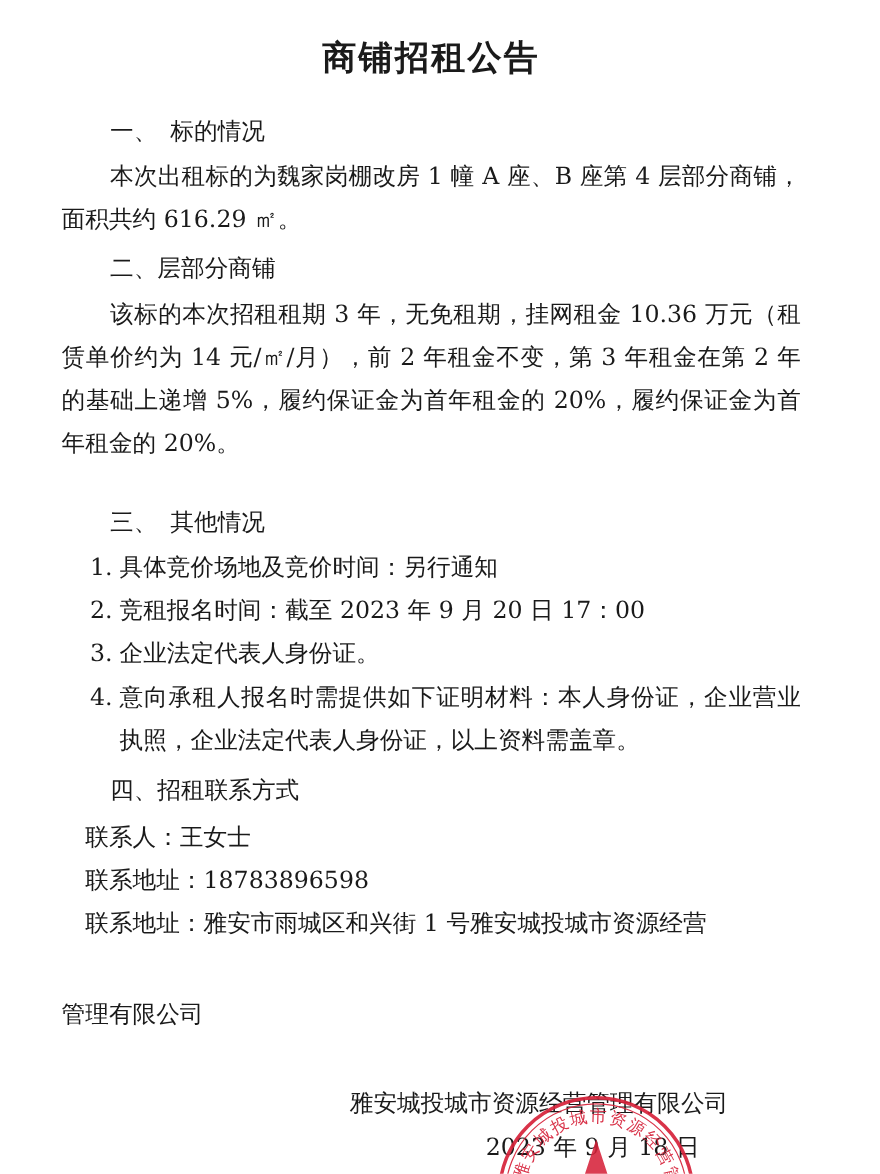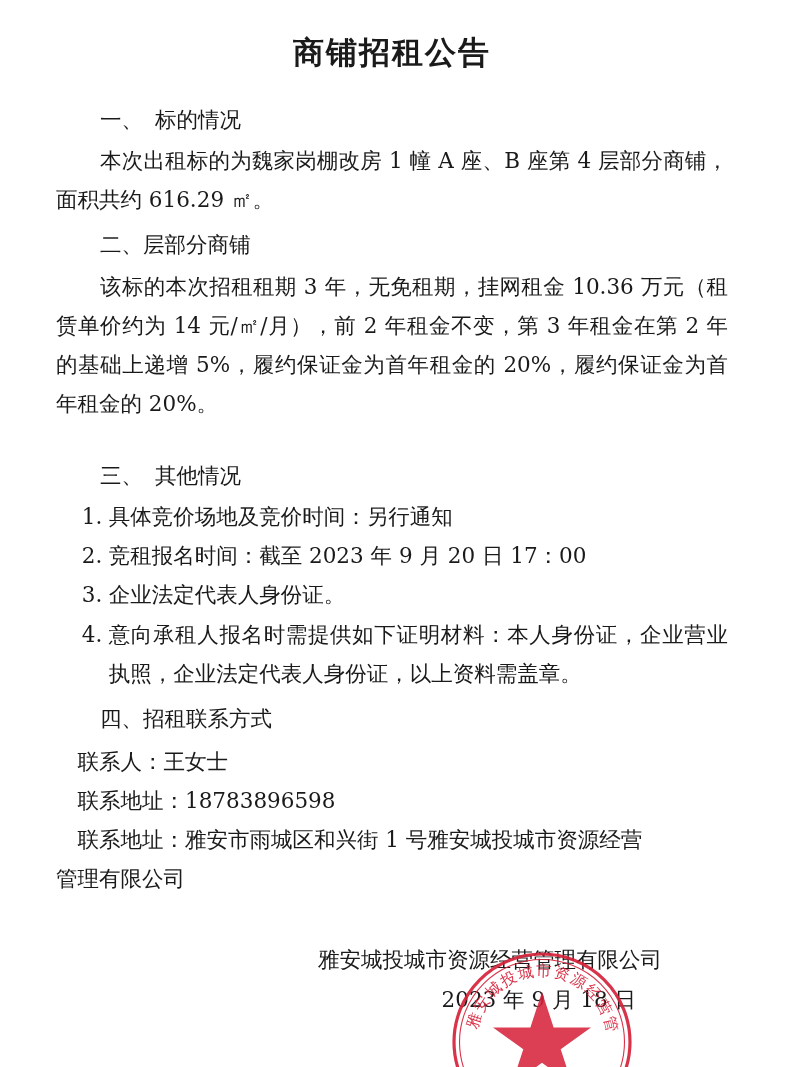--- a/index.html
+++ b/index.html
@@ -77,20 +77,21 @@
     font-size: 21.5px;
     line-height: 1.82;
     text-indent: 1.0em;
     text-align: justify;
     text-justify: inter-ideograph;
   }
   .contact-cont {
     font-size: 21.5px;
     line-height: 1.82;
     text-indent: 0;
+    margin-top: 44px;
   }
   .sign-block {
     margin-top: 42px;
     position: relative;
     height: 180px;
   }
   .sign-line {
     text-align: right;
     font-size: 21.5px;
     line-height: 1.85;

